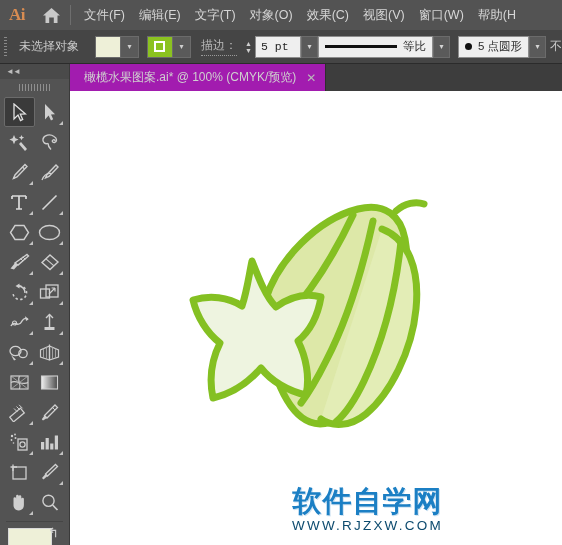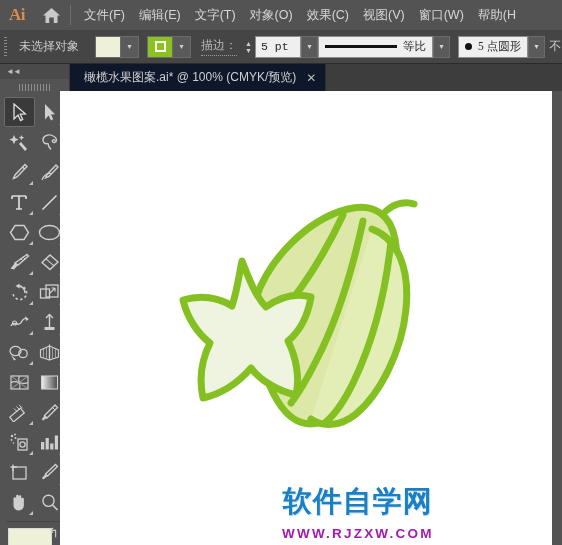--- a/index.html
+++ b/index.html
@@ -113,21 +113,21 @@
     color: #c9c9c9; font-size: 12px; padding-left: 4px; overflow: hidden;
   }
 
   
   .tabbar {
     position: absolute; left: 70px; top: 64px; width: 492px; height: 27px;
     background: #3d3d3d;
     display: flex; align-items: flex-end;
   }
   .doc-tab {
-    height: 27px; background: #0f172a;
+    height: 27px; background: #a21caf;
     display: flex; align-items: center; gap: 10px;
     padding: 0 9px 0 14px;
     border-right: 1px solid #2e2e2e;
   }
   .doc-tab .title { color: #cfcfcf; font-size: 12px; white-space: nowrap; }
   .doc-tab .close { color: #b9b9b9; font-size: 12px; line-height: 1; }
 
   
   .toolpanel {
     position: absolute; left: 0; top: 64px; width: 70px; height: 481px;
@@ -171,41 +171,41 @@
     position: absolute; left: 0; top: 2px; width: 44px; height: 44px;
     background: #eef0d8; border: 1px solid #d9d9d9;
   }
   .fs-swap {
     position: absolute; right: 2px; top: 0px;
     color: #d0d0d0; font-size: 13px; line-height: 1;
   }
 
   
   .canvas {
-    position: absolute; left: 60px; top: 91px;
+    position: absolute; left: 70px; top: 91px;
     width: 492px; height: 454px;
     background: #ffffff;
     overflow: hidden;
   }
   .artwork { position: absolute; left: 88px; top: 98px; }
 
   .watermark {
     position: absolute; left: 222px; top: 396px;
     text-align: center;
     user-select: none;
   }
   .wm-main {
     color: #1b7fc4; font-size: 29px; font-weight: bold;
     letter-spacing: 1px; line-height: 1;
     font-family: "DejaVu Sans", sans-serif;
     text-shadow: 1px 1px 0 #cfe3f2;
   }
   .wm-sub {
-    color: #a21caf; font-size: 13.5px; font-weight: bold;
-    letter-spacing: 2.2px; line-height: 1; margin-top: 11px;
+    color: #0c4a6e; font-size: 13.5px; font-weight: normal;
+    letter-spacing: 2.2px; line-height: 1; margin-top: 3px;
     font-family: "Liberation Sans", sans-serif;
   }
 </style>
 </head>
 <body>
 
 <div id="app">
 
   <div class="menubar">
     <div class="ai-logo">Ai</div>
@@ -254,21 +254,21 @@
     </div>
 
     <div style="display:flex;align-items:center;margin-left:0;">
       <div class="dropfield">
         <span class="profile-line"></span>
         <span>等比</span>
       </div>
       <div class="drop-arrow">▾</div>
     </div>
 
-    <div style="display:flex;align-items:center;margin-left:8px;font-family:Liberation Serif, serif;">
+    <div style="display:flex;align-items:center;margin-left:8px;">
       <div class="dropfield">
         <span class="brush-dot"></span>
         <span>5 点圆形</span>
       </div>
       <div class="drop-arrow">▾</div>
     </div>
 
     <div class="opt-cut">不</div>
   </div>
 

